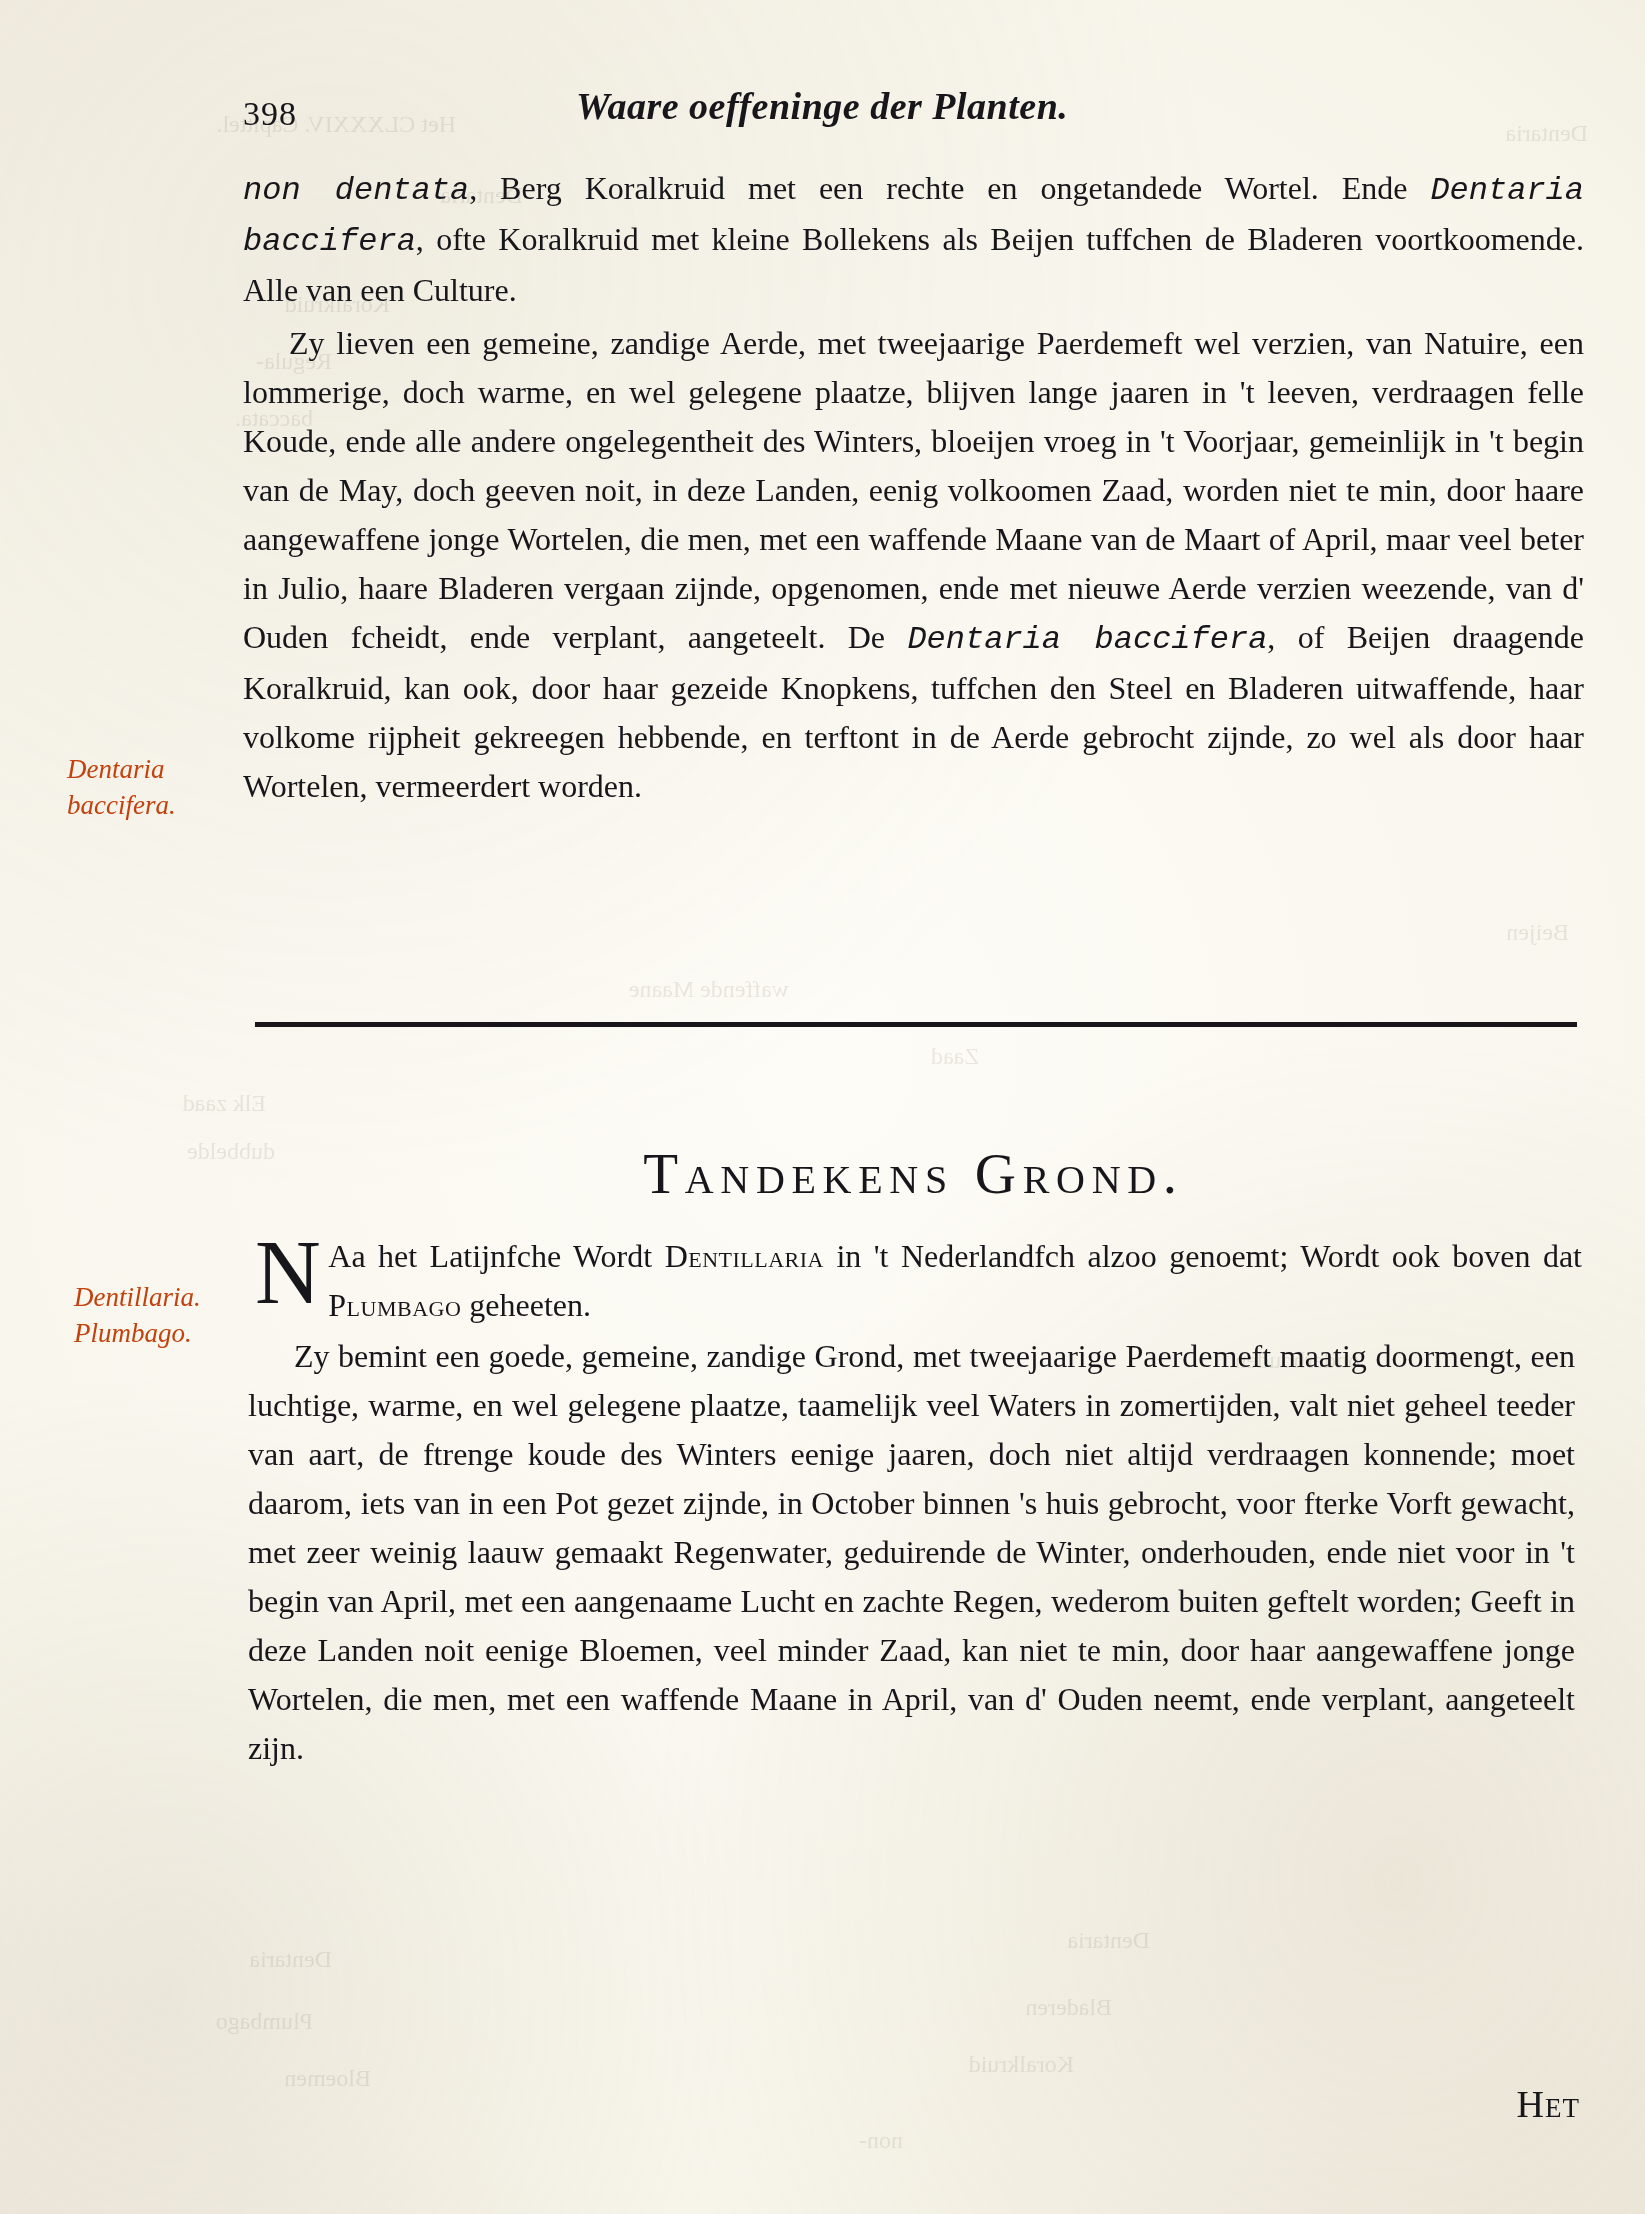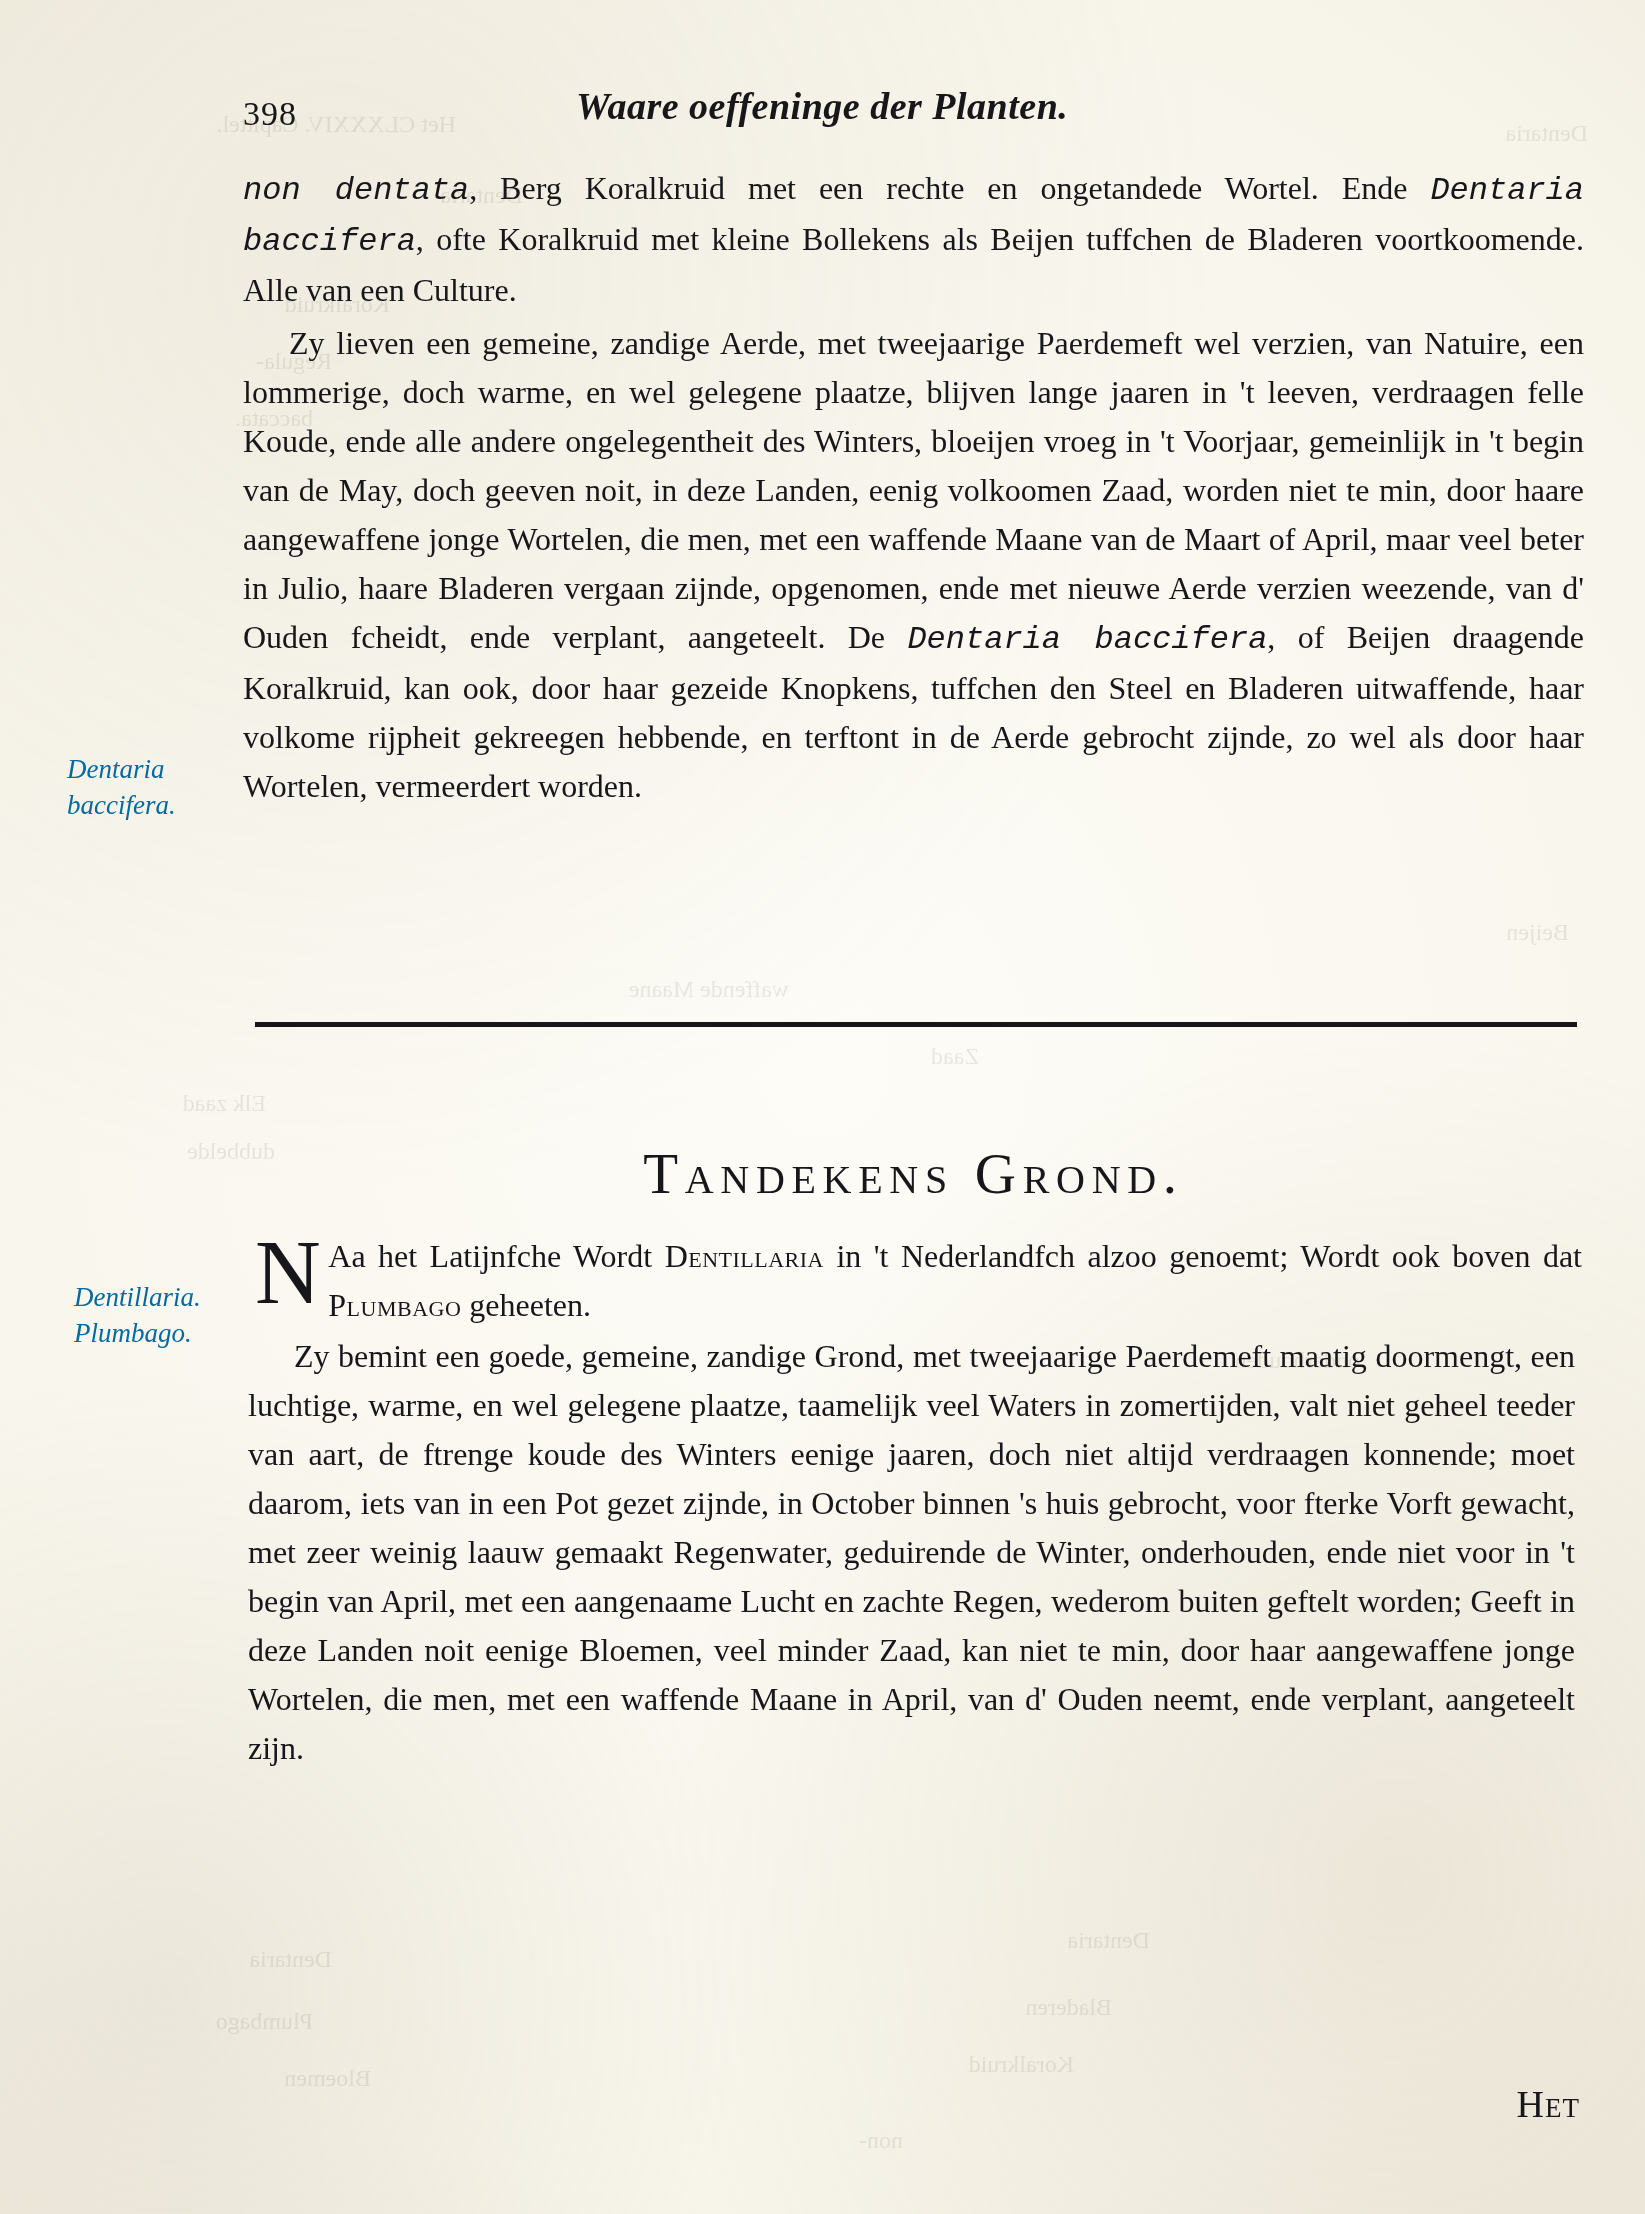--- a/index.html
+++ b/index.html
@@ -107,21 +107,21 @@
   .para1 { top: 164px; }
   .para2 { top: 319px; }
 
   
   .marginal {
     position: absolute;
     font-style: italic;
     font-size: 27px;
     line-height: 36px;
     text-align: left;
-    color: #0369a1;
+    color: #c2410c;
   }
   .marg-1 { left: 67px; top: 751px; width: 171px; }
   .marg-2 { left: 74px; top: 1279px; width: 166px; }
 
   
   .rule {
     position: absolute;
     left: 255px;
     top: 1022px;
     width: 1322px;

